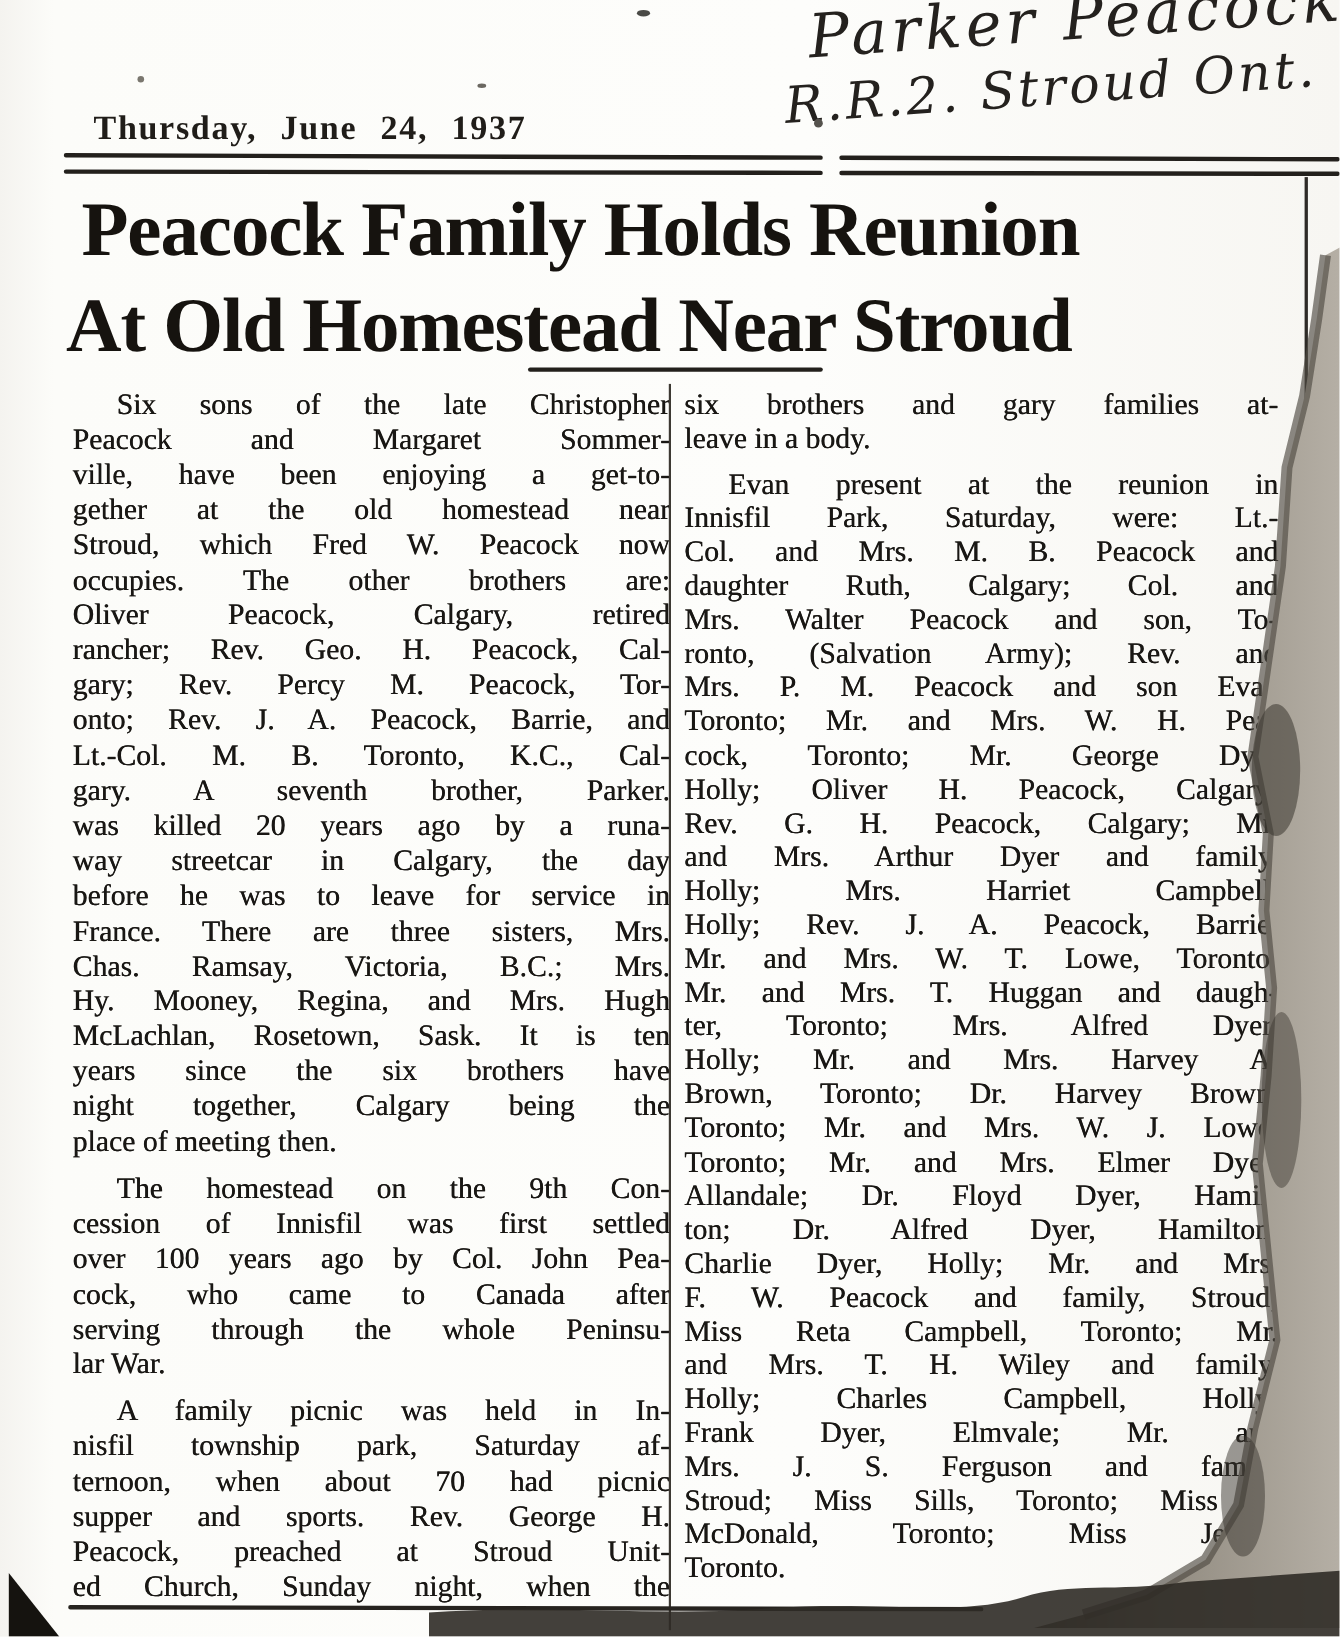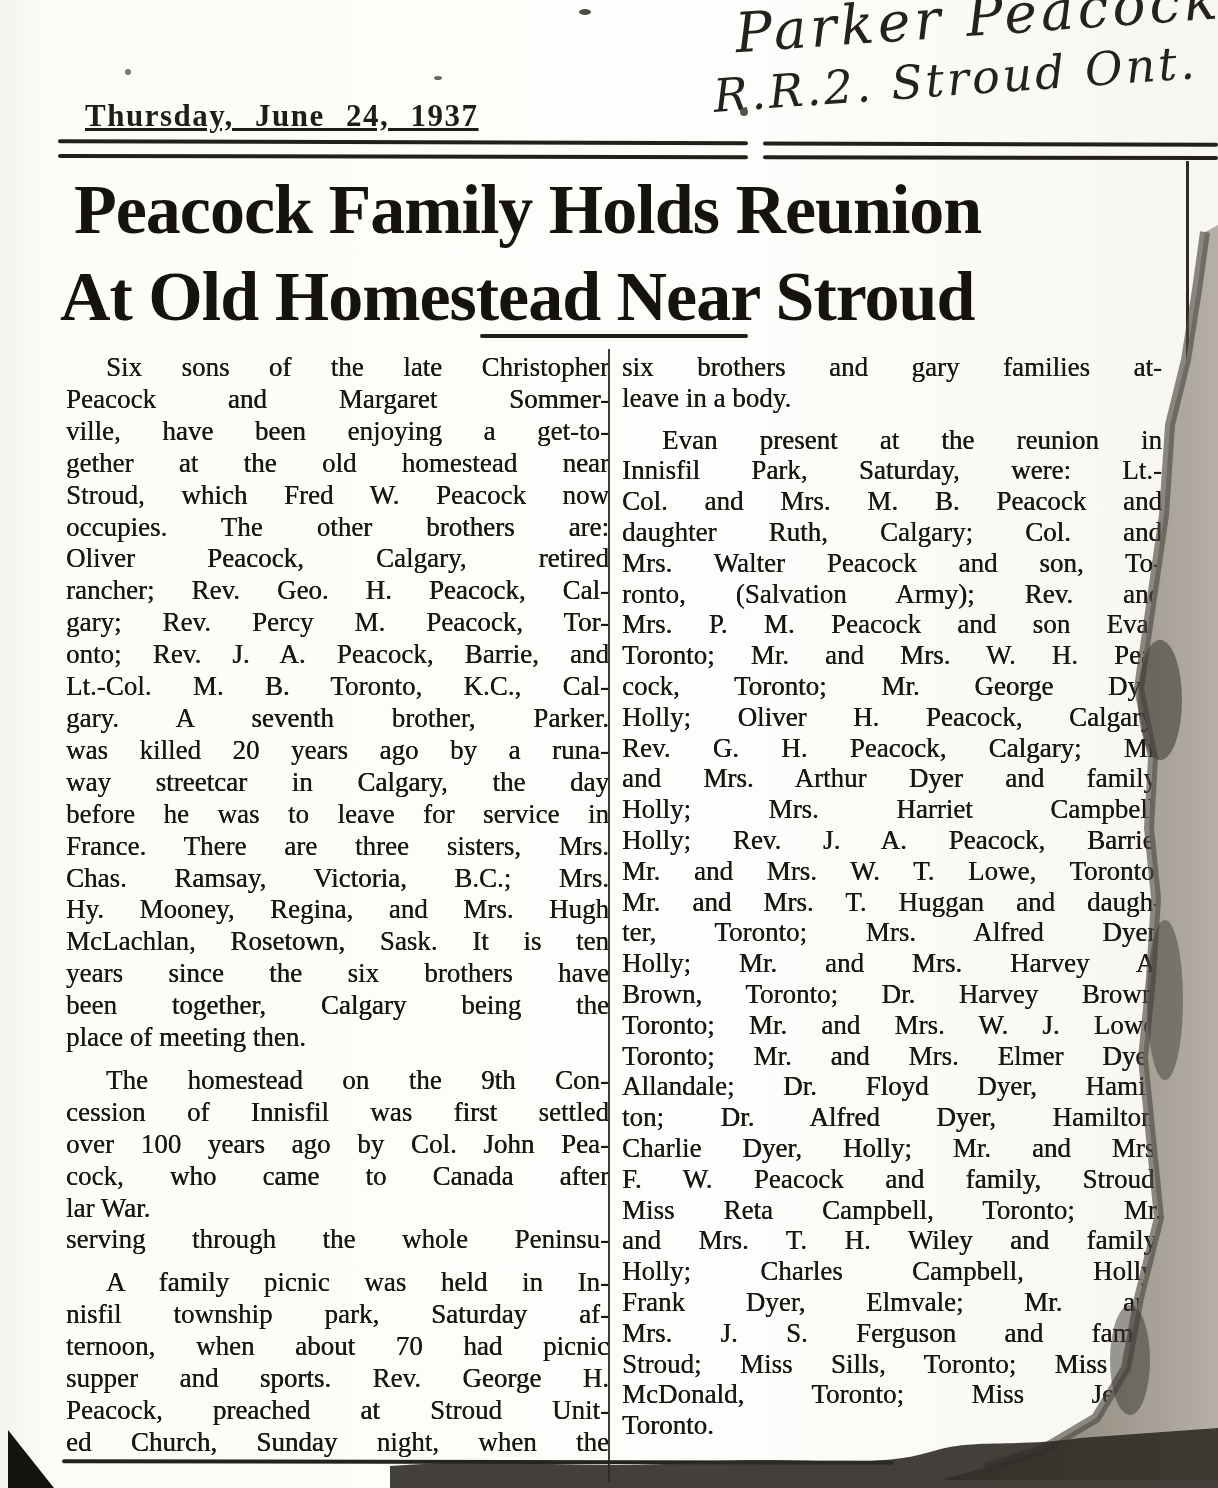--- a/index.html
+++ b/index.html
@@ -12,21 +12,21 @@
   .handwriting {
     position:absolute; left:695px; top:4px; width:525px;
     transform:rotate(-4deg); transform-origin:left top;
     font-family:"DejaVu Serif", serif; font-style:italic; color:#24211e;
   }
   .hw1 { font-size:55px; letter-spacing:4px; margin-left:38px; white-space:nowrap; }
   .hw2 { font-size:46px; letter-spacing:3px; margin-top:2px; margin-left:12px; white-space:nowrap; }
   
   .dateline {
     position:absolute; left:85px; top:98px; font-size:31px; font-weight:bold;
-    letter-spacing:1.5px; word-spacing:12px; white-space:nowrap; color:#201d19;text-decoration:underline;
+    letter-spacing:1.5px; word-spacing:12px; white-space:nowrap; color:#201d19;
   }
   
   .rule { position:absolute; left:58px; right:0; height:4px; display:flex; }
   .rule .seg { background:#23201c; height:100%; }
   .rule .seg.a { width:690px; margin-right:15px; border-radius:2px; }
   .rule .seg.b { flex:1; border-radius:2px; }
   .rule1 { top:141px; transform:rotate(0.18deg); }
   .rule2 { top:155px; transform:rotate(0.1deg); }
   
   .headline { position:absolute; left:60px; top:166px; margin:0; font-size:70px; line-height:87px;
@@ -91,30 +91,30 @@
         <div class="tline">Lt.-Col. M. B. Toronto, K.C., Cal-</div>
         <div class="tline">gary. A seventh brother, Parker.</div>
         <div class="tline">was killed 20 years ago by a runa-</div>
         <div class="tline">way streetcar in Calgary, the day</div>
         <div class="tline">before he was to leave for service in</div>
         <div class="tline">France. There are three sisters, Mrs.</div>
         <div class="tline">Chas. Ramsay, Victoria, B.C.; Mrs.</div>
         <div class="tline">Hy. Mooney, Regina, and Mrs. Hugh</div>
         <div class="tline">McLachlan, Rosetown, Sask. It is ten</div>
         <div class="tline">years since the six brothers have</div>
-        <div class="tline">been together, Calgary being the</div>
+        <div class="tline">night together, Calgary being the</div>
         <div class="tline lastline">place of meeting then.</div>
       </div>
       <div class="para indent">
         <div class="tline">The homestead on the 9th Con-</div>
         <div class="tline">cession of Innisfil was first settled</div>
         <div class="tline">over 100 years ago by Col. John Pea-</div>
         <div class="tline">cock, who came to Canada after</div>
+        <div class="tline">serving through the whole Peninsu-</div>
         <div class="tline lastline">lar War.</div>
-        <div class="tline">serving through the whole Peninsu-</div>
       </div>
       <div class="para indent">
         <div class="tline">A family picnic was held in In-</div>
         <div class="tline">nisfil township park, Saturday af-</div>
         <div class="tline">ternoon, when about 70 had picnic</div>
         <div class="tline">supper and sports. Rev. George H.</div>
         <div class="tline">Peacock, preached at Stroud Unit-</div>
         <div class="tline">ed Church, Sunday night, when the</div>
       </div>
     </div>

